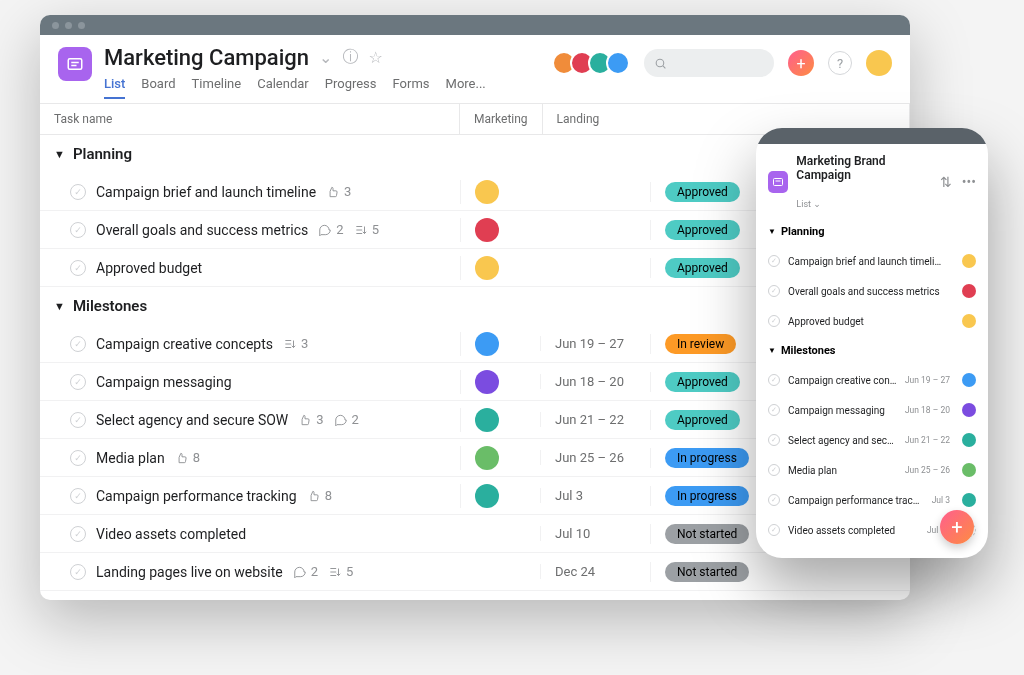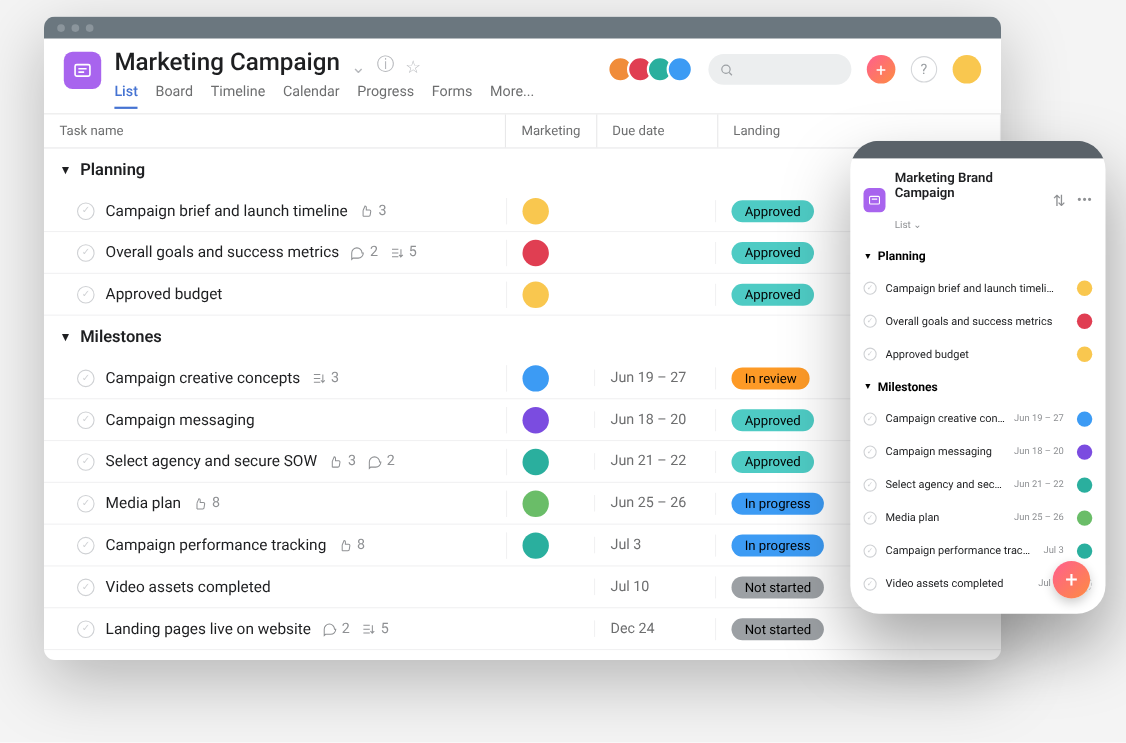--- a/index.html
+++ b/index.html
@@ -10,21 +10,21 @@
     background: #fff; border-radius: 10px; box-shadow: 0 20px 60px rgba(0,0,0,.25);
     overflow: hidden; display: flex; flex-direction: column;
   }
   .titlebar { height: 20px; background: #6b777f; display: flex; align-items: center; padding: 0 12px; gap: 6px; }
   .dot { width: 7px; height: 7px; border-radius: 50%; background: #8b959c; }
 
   .header { padding: 10px 18px 0 18px; display: flex; align-items: flex-start; }
   .proj-icon { width: 34px; height: 34px; border-radius: 8px; background: #a864ee; display:flex; align-items:center; justify-content:center; margin-right: 12px; margin-top:2px;}
   .proj-icon svg { width: 18px; height: 18px; stroke: #fff; fill: none; stroke-width: 2; }
   .header-mid { flex: 1; }
-  .title-row { display: flex; align-items: flex-end; gap: 10px; }
+  .title-row { display: flex; align-items: center; gap: 10px; }
   .title { font-size: 22px; font-weight: 500; color: #1e1f21; }
   .hicon { color: #b6b8bc; cursor: pointer; }
   .tabs { display: flex; gap: 16px; margin-top: 6px; font-size: 13px; color: #6d6e6f; }
   .tab { cursor: pointer; padding-bottom: 6px; }
   .tab.active { color: #4573d2; border-bottom: 2px solid #4573d2; font-weight: 500; }
   .header-right { display: flex; align-items: center; gap: 14px; margin-top: 4px; }
   .avatars { display: flex; }
   .avatar { width: 24px; height: 24px; border-radius: 50%; border: 2px solid #fff; margin-left: -6px; }
   .search { width: 130px; height: 28px; background: #eceeef; border-radius: 14px; display:flex; align-items:center; padding:0 10px; color:#9ca0a4;}
   .add-btn { width: 26px; height: 26px; border-radius: 50%; background: linear-gradient(135deg,#ff5e8e,#fd8c42); color:#fff; display:flex; align-items:center; justify-content:center; font-size:16px; font-weight:400; cursor:pointer;}
@@ -53,21 +53,21 @@
   .task-row .c-due { padding-left:14px; color:#6d6e6f; font-size:13px; border-left:1px solid #f1f1f2;}
   .task-row .c-status { padding-left:14px; border-left:1px solid #f1f1f2;}
   .pill { display:inline-block; padding:3px 12px; border-radius:12px; font-size:12px; color:#000000; white-space:nowrap;}
   .pill.approved { background:#4ecbc4; }
   .pill.inreview { background:#fd9a26; }
   .pill.inprogress { background:#3c9bf4; }
   .pill.notstarted { background:#9ca0a4; }
 
   
   .phone {
-    position: absolute; right: 19px; top: 128px; width: 232px; height: 430px;
+    position: absolute; right: 36px; top: 128px; width: 232px; height: 430px;
     background:#fff; border-radius: 26px; box-shadow: 0 30px 60px rgba(0,0,0,.35);
     overflow:hidden; display:flex; flex-direction:column;
   }
   .p-status { height:16px; background:#5a6269; }
   .p-header { padding:10px 12px 8px 12px; display:flex; align-items:center; gap:8px;}
   .p-proj-icon { width:22px; height:22px; border-radius:5px; background:#a864ee; display:flex; align-items:center; justify-content:center;}
   .p-proj-icon svg { width:12px; height:12px; stroke:#fff; fill:none; stroke-width:2;}
   .p-title { font-size:12px; font-weight:600; color:#1e1f21; }
   .p-sub { font-size:9px; color:#8e9093;margin-top:17px; }
   .p-header-right { margin-left:auto; display:flex; gap:10px; color:#8e9093; font-size:14px;}
@@ -135,21 +135,20 @@
       </div>
       <div class="add-btn">+</div>
       <div class="help">?</div>
       <div class="me-avatar av-yellow"></div>
     </div>
   </div>
 
   <div class="col-headers">
     <div class="c-task">Task name</div>
     <div class="c-assignee">Marketing</div>
-    <div class="c-due">Due date</div>
     <div class="c-status">Landing</div>
   </div>
 
   <div class="rows" id="rows">
       <div class="section-row">
         <span class="caret">▼</span>
         <span>Planning</span>
       </div>
       <div class="task-row">
         <div class="c-task">

